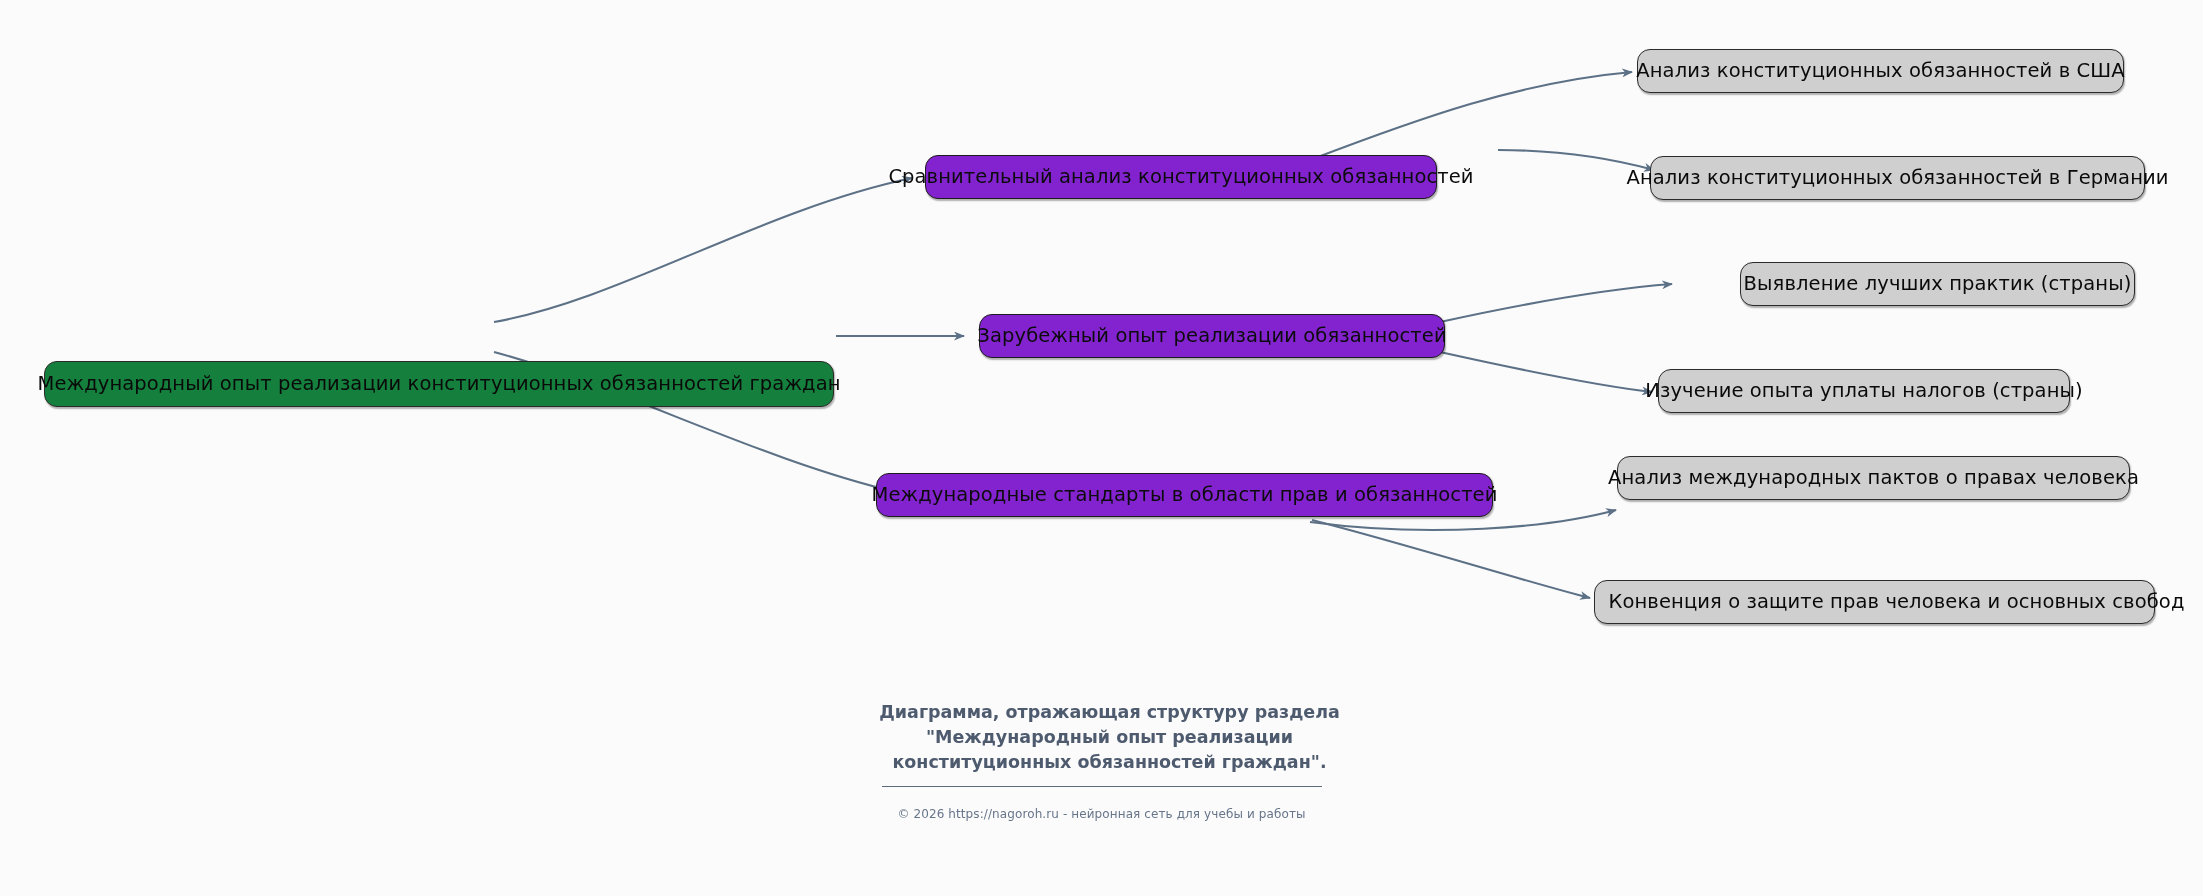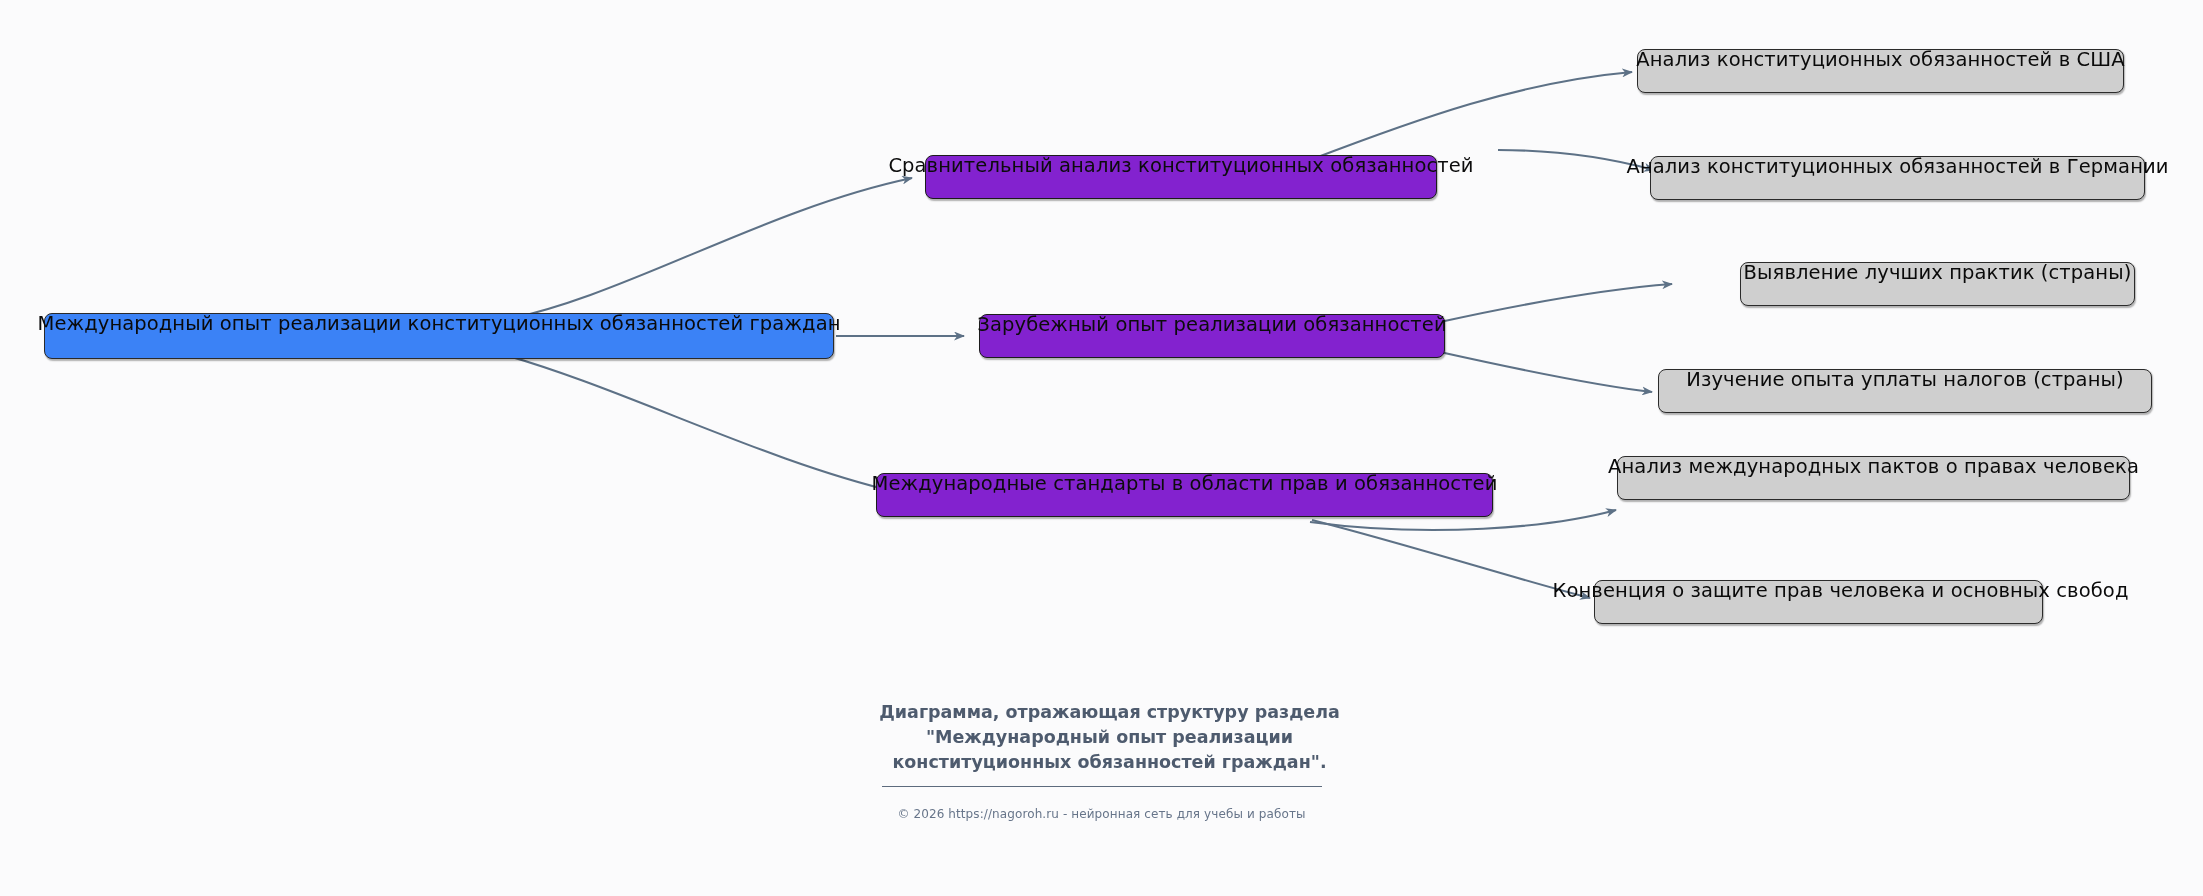--- a/index.html
+++ b/index.html
@@ -29,38 +29,40 @@
     top: 0;
     width: 2203px;
     height: 896px;
     pointer-events: none;
   }
 
   .node {
     position: absolute;
     box-sizing: border-box;
     display: flex;
+    align-items: center;
     justify-content: center;
-    border-radius: 8px;
+    border-radius: 13px;
     border: 1.6px solid #1c1c1c;
     white-space: nowrap;
     line-height: 1;
     letter-spacing: 0.1px;
     box-shadow: 1px 1.5px 1.5px rgba(0,0,0,0.30);
   }
   .node-label {
     display: block;
     padding: 0 14px;
     font-size: 19.5px;
     color: #0a0a0a;
   }
 
   .node.root {
-    background: #3b82f6;
+    background: #15803d;
     border-color: #2a2a2a;
+    margin-top: 48px;
   }
   .node.branch {
     background: #8322cf;
   }
   .node.branch .node-label { color: #0c0c0c; }
   .node.leaf {
     background: #cfcfcf;
     border-color: #2b2b2b;
   }
 
@@ -143,33 +145,33 @@
   </div>
 
   <div class="node branch" style="left:979px; top:314px; width:466px; height:44px;">
     <span class="node-label">Зарубежный опыт реализации обязанностей</span>
   </div>
 
   <div class="node leaf" style="left:1740px; top:262px; width:395px; height:44px;">
     <span class="node-label">Выявление лучших практик (страны)</span>
   </div>
 
-  <div class="node leaf" style="left:1658px; top:369px; width:494px; height:44px;">
+  <div class="node leaf" style="left:1658px; top:369px; width:412px; height:44px;">
     <span class="node-label">Изучение опыта уплаты налогов (страны)</span>
   </div>
 
   <div class="node branch" style="left:876px; top:473px; width:617px; height:44px;">
     <span class="node-label">Международные стандарты в области прав и обязанностей</span>
   </div>
 
   <div class="node leaf" style="left:1617px; top:456px; width:513px; height:44px;">
     <span class="node-label">Анализ международных пактов о правах человека</span>
   </div>
 
-  <div class="node leaf" style="left:1594px; top:580px; width:449px; height:44px;padding-left:44px;">
+  <div class="node leaf" style="left:1594px; top:580px; width:561px; height:44px;padding-left:44px;">
     <span class="node-label">Конвенция о защите прав человека и основных свобод</span>
   </div>
 
 </div>
 
 <div id="caption-block">
   <div id="caption-text">Диаграмма, отражающая структуру раздела
 "Международный опыт реализации
 конституционных обязанностей граждан".</div>
   <div id="caption-divider"></div>

